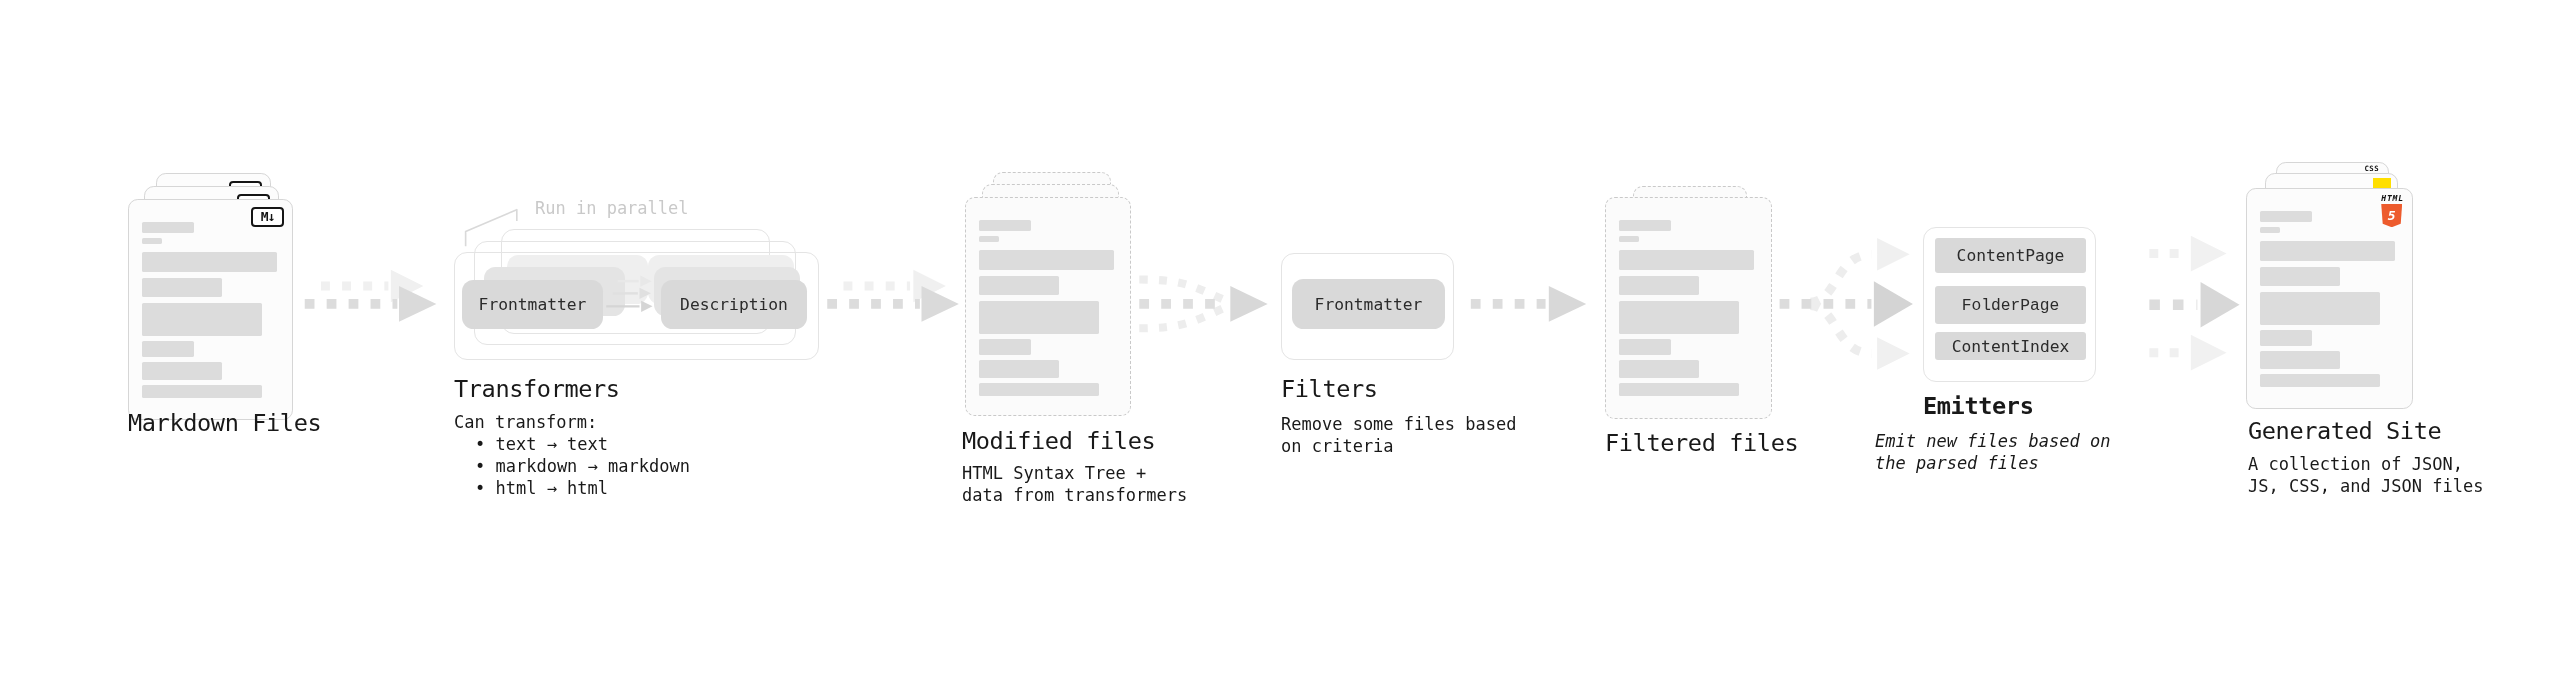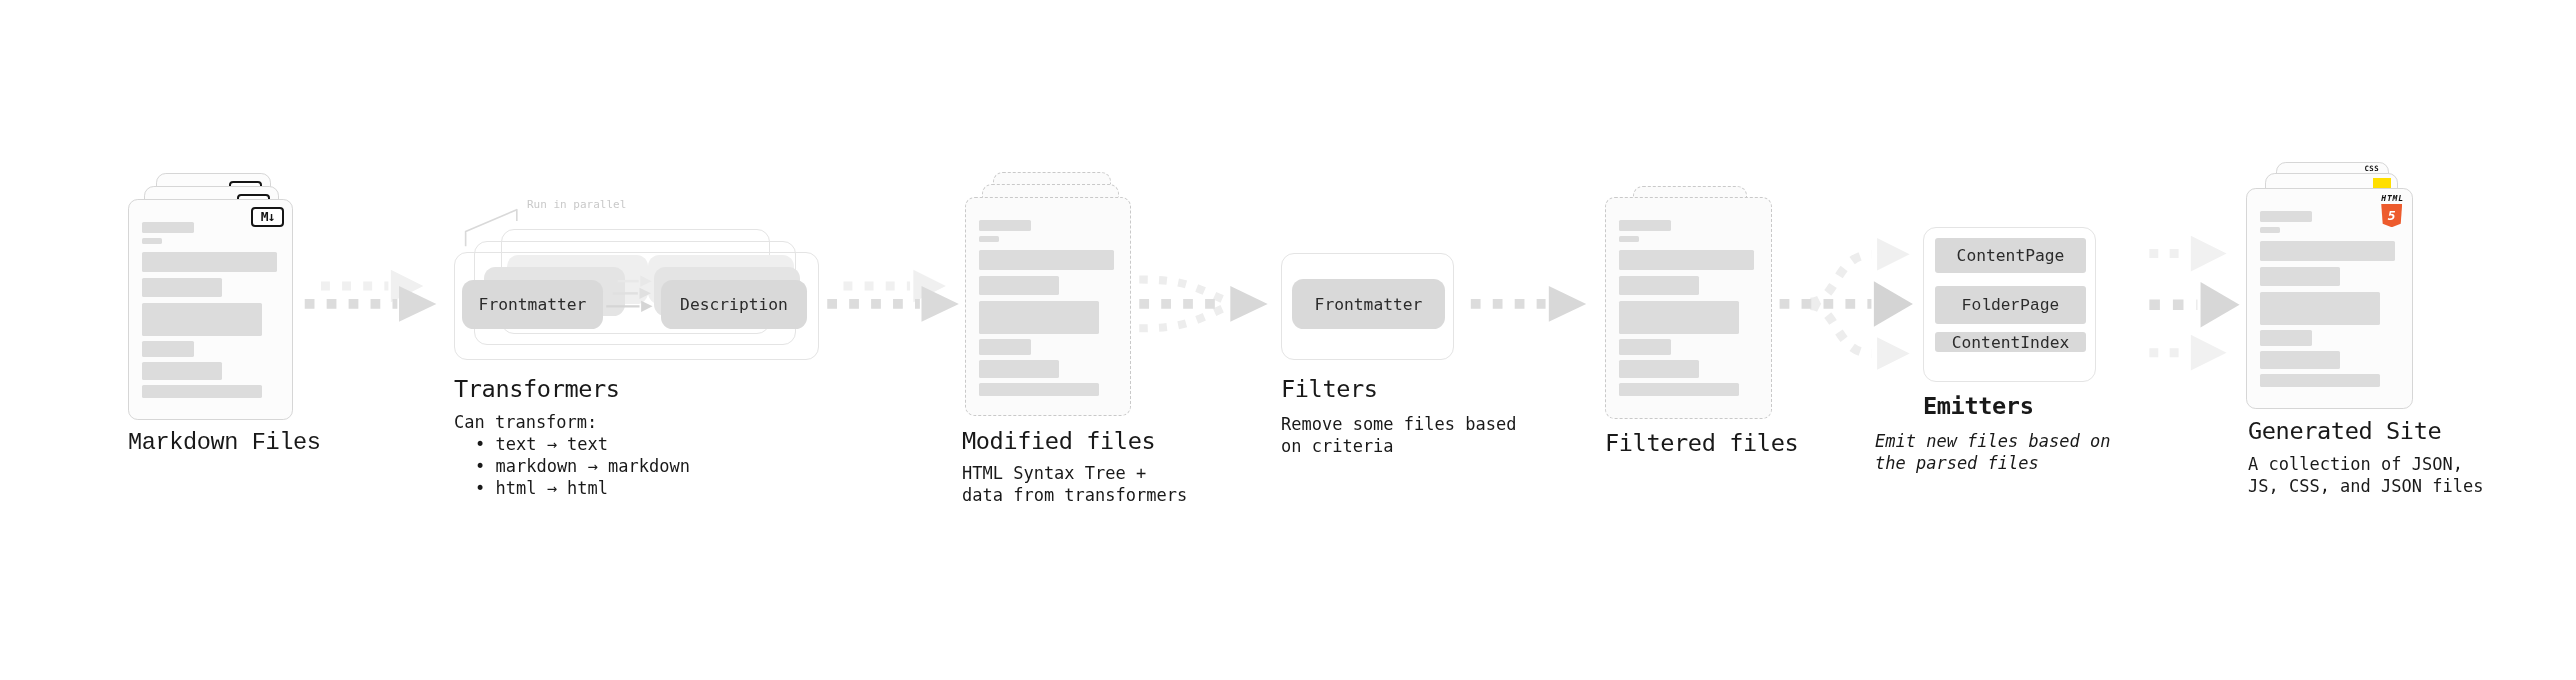--- a/index.html
+++ b/index.html
@@ -37,21 +37,21 @@
   .container{position:absolute;border:1.6px solid #e4e4e4;border-radius:13px;background:transparent;box-sizing:border-box;}
   .chip{position:absolute;background:#d9d9d9;border-radius:11.4px;display:flex;align-items:center;justify-content:center;
     font-size:16.3px;color:#2b2b2b;box-sizing:border-box;white-space:nowrap;}
   .chip.ghost1{background:#e4e4e4;}
   .chip.ghost2{background:#efefef;}
   .chip.emit{border-radius:3px;}
   
   .stage-label{position:absolute;font-size:23.6px;font-weight:500;color:#191919;white-space:nowrap;letter-spacing:-0.4px;}
   .stage-desc{position:absolute;font-size:17px;line-height:22px;color:#191919;white-space:nowrap;}
   .stage-desc .ind{padding-left:21px;}
-  .annotation{position:absolute;font-size:11px;color:#c9c9c9;white-space:nowrap;}
+  .annotation{position:absolute;font-size:17px;color:#c9c9c9;white-space:nowrap;margin-left:8px;}
   .arrow-layer{position:absolute;inset:0;z-index:30;pointer-events:none;}
 </style>
 </head>
 <body>
 
 <div class="canvas">
 
   <section>
     <div class="doc" style="left:156px;top:173px;width:115px;height:65px;">
       <div class="md-badge">
@@ -71,21 +71,21 @@
         <div class="bar b1"></div>
         <div class="bar b2"></div>
         <div class="bar b3"></div>
         <div class="bar b4"></div>
         <div class="bar b5"></div>
         <div class="bar b6"></div>
         <div class="bar b7"></div>
         <div class="bar b8"></div>
       </div>
     </div>
-    <div class="stage-label" style="left:128px;top:429px;font-family:Liberation Mono, monospace;">Markdown Files</div>
+    <div class="stage-label" style="left:128px;top:409px;">Markdown Files</div>
   </section>
 
   <section>
     <div class="container" style="left:501px;top:229px;width:269px;height:105px;"></div>
     <div class="container" style="left:474px;top:241px;width:322px;height:104px;"></div>
     <div class="container" style="left:454px;top:252px;width:365px;height:108px;"></div>
 
     <div class="chip ghost2" style="left:507px;top:255px;width:141px;height:49px;"></div>
     <div class="chip ghost1" style="left:484px;top:267px;width:141px;height:49px;"></div>
     <div class="chip" style="left:462px;top:280px;width:141px;height:49px;">
@@ -160,21 +160,21 @@
   </section>
 
   <section>
     <div class="container" style="left:1923px;top:227px;width:173px;height:155px;"></div>
     <div class="chip emit" style="left:1935px;top:238px;width:151px;height:35px;">
       <span>ContentPage</span>
     </div>
     <div class="chip emit" style="left:1935px;top:286px;width:151px;height:38px;font-family:Liberation Mono, monospace;">
       <span>FolderPage</span>
     </div>
-    <div class="chip emit" style="left:1935px;top:332px;width:151px;height:20px;">
+    <div class="chip emit" style="left:1935px;top:332px;width:151px;height:28px;">
       <span>ContentIndex</span>
     </div>
     <div class="stage-label" style="left:1923px;top:392px;font-weight:bold;">Emitters</div>
     <div class="stage-desc" style="left:1875px;top:430px;font-style:italic;">
       <div>Emit new files based on</div>
       <div>the parsed files</div>
     </div>
   </section>
 
   <section>

